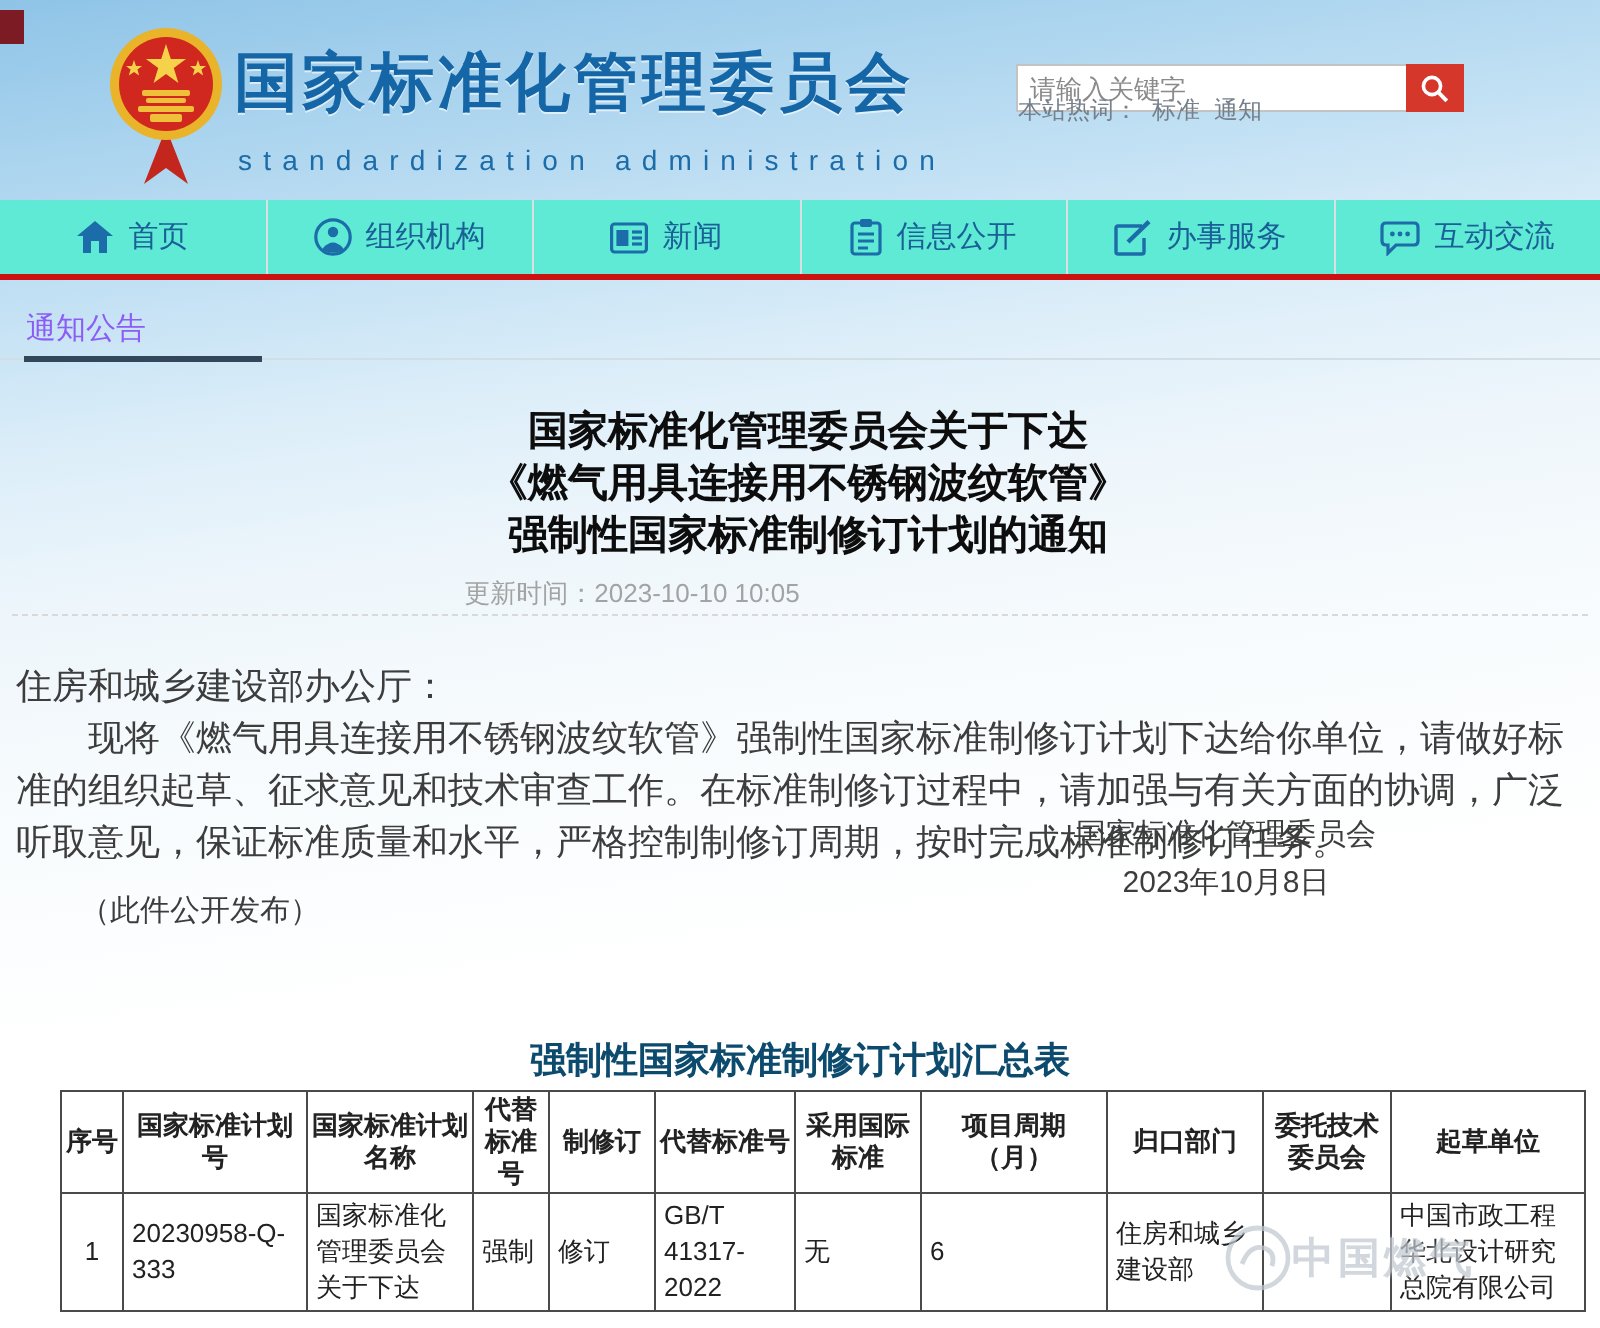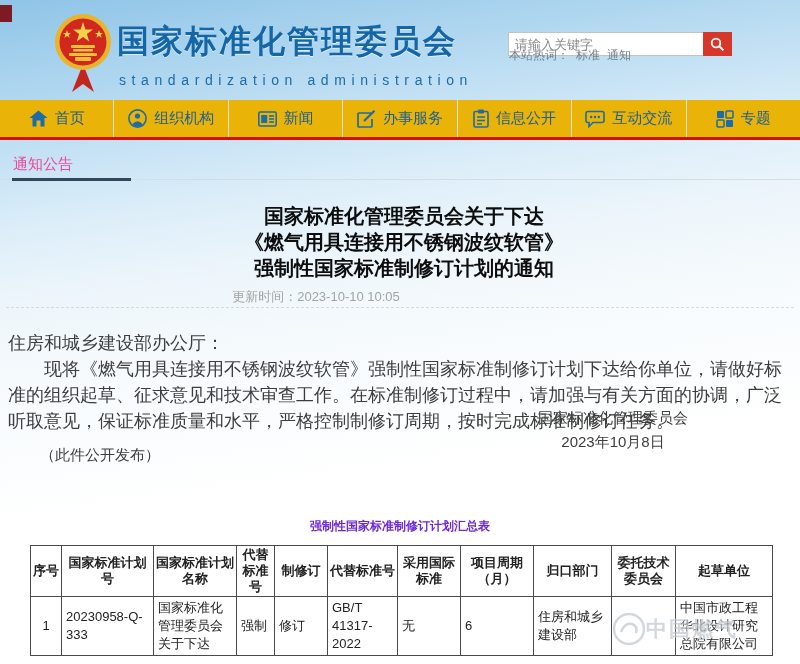--- a/index.html
+++ b/index.html
@@ -33,61 +33,61 @@
   .search-btn {
     width:29px; height:24px; background:#d6372b; border:none; cursor:pointer;
     display:flex; align-items:center; justify-content:center;
   }
   .hot-words { position:absolute; left:509px; top:47px; font-size:12px; color:#75808c; }
   .hot-words a { color:#75808c; text-decoration:none; margin-left:7px; }
 
   
   .nav {
     position:absolute; left:0; top:100px; width:800px; height:40px;
-    background:#eab308; display:flex; border-bottom:3px solid #cc1111;
+    background:#5eead4; display:flex; border-bottom:3px solid #cc1111;
   }
   .nav-item {
     flex:1; display:flex; align-items:center; justify-content:center; gap:7px;
     font-size:15px; color:#1a5f97; text-decoration:none; border-right:1px solid #dcdfe2; cursor:pointer;
   }
   .nav-item:last-child { border-right:none; }
   .nav-item svg { display:block; }
 
   
-  .crumb-label { position:absolute; left:13px; top:155px; font-size:15px; color:#ec4899; }
+  .crumb-label { position:absolute; left:13px; top:155px; font-size:15px; color:#8b5cf6; }
   .crumb-line-light { position:absolute; left:0; top:179px; width:800px; height:1px; background:#d3dde4; }
   .crumb-line-dark { position:absolute; left:12px; top:178px; width:119px; height:3px; background:#33475a; }
 
   
   .article-title {
     position:absolute; left:4px; top:203px; width:800px; text-align:center;
     font-size:20px; font-weight:bold; color:#0d0d0d; line-height:26px;
   }
   .update-time { position:absolute; left:0; top:288px; width:632px; text-align:center; font-size:13px; color:#a3a3a3; }
   .title-sep { position:absolute; left:6px; top:307px; width:788px; border-top:1px dashed #d9d9d9; }
   .article-body { position:absolute; left:8px; top:330px; width:786px; font-size:18px; color:#3d3d3d; line-height:26px; }
   .article-body .para { text-indent:2em; }
   .signature { position:absolute; right:112px; top:406px; text-align:center; font-size:15px; color:#3d3d3d; line-height:24px; }
   .public-note { position:absolute; left:40px; top:446px; font-size:15px; color:#3d3d3d; }
 
   
-  .table-title { position:absolute; left:0; top:518px; width:800px; text-align:center; font-size:12px; font-weight:bold; color:#6d28d9; }
+  .table-title { position:absolute; left:0; top:518px; width:800px; text-align:center; font-size:18px; font-weight:bold; color:#0c4a6e; }
   table.plan { position:absolute; left:30px; top:545px; width:742px; border-collapse:collapse; table-layout:fixed; }
   table.plan th, table.plan td { border:1px solid #4a4a4a; font-size:13px; color:#222; vertical-align:middle; }
   table.plan th { height:51px; font-weight:bold; text-align:center; padding:1px 2px; line-height:16px; }
   table.plan td { height:54px; text-align:left; padding:2px 4px; line-height:18px; }
   table.plan td:first-child { text-align:center; }
   table.plan th:nth-child(1), table.plan td:nth-child(1){ width:31px; }
   table.plan th:nth-child(2), table.plan td:nth-child(2){ width:92px; }
   table.plan th:nth-child(3), table.plan td:nth-child(3){ width:83px; }
   table.plan th:nth-child(4), table.plan td:nth-child(4){ width:38px; }
   table.plan th:nth-child(5), table.plan td:nth-child(5){ width:53px; }
   table.plan th:nth-child(6), table.plan td:nth-child(6){ width:70px; }
   table.plan th:nth-child(7), table.plan td:nth-child(7){ width:63px; }
-  table.plan th:nth-child(8), table.plan td:nth-child(8){ width:73px; }
+  table.plan th:nth-child(8), table.plan td:nth-child(8){ width:93px; }
   table.plan th:nth-child(9), table.plan td:nth-child(9){ width:78px; }
   table.plan th:nth-child(10),table.plan td:nth-child(10){ width:64px; }
   table.plan th:nth-child(11),table.plan td:nth-child(11){ width:97px; }
 
   
   .watermark {
     position:absolute; left:612px; top:612px; display:flex; align-items:center; gap:0;
     opacity:.72; pointer-events:none;
   }
   .watermark span {
@@ -149,53 +149,44 @@
     <svg width="19" height="16" viewBox="0 0 19 16">
       <rect x="0.8" y="1" width="17.4" height="14" rx="1.5" fill="none" stroke="#1b6ca9" stroke-width="1.6"></rect>
       <rect x="3.2" y="4" width="6" height="8" fill="#1b6ca9"></rect>
       <line x1="11" y1="5" x2="16" y2="5" stroke="#1b6ca9" stroke-width="1.6"></line>
       <line x1="11" y1="8" x2="16" y2="8" stroke="#1b6ca9" stroke-width="1.6"></line>
       <line x1="11" y1="11" x2="16" y2="11" stroke="#1b6ca9" stroke-width="1.6"></line>
     </svg>
     <span>新闻</span>
   </a>
   <a class="nav-item">
-    <svg width="19" height="18" viewBox="0 0 19 18">
-      <path d="M14 3 L2 3 Q1 3 1 4 L1 16 Q1 17 2 17 L14 17 Q15 17 15 16 L15 9" fill="none" stroke="#1b6ca9" stroke-width="1.7"></path>
-      <line x1="7" y1="11" x2="17.5" y2="0.8" stroke="#1b6ca9" stroke-width="2.2"></line>
-    </svg>
-    <span>办事服务</span>
-  </a>
-  <a class="nav-item">
     <svg width="16" height="19" viewBox="0 0 16 19">
       <rect x="1" y="2.5" width="14" height="15.5" rx="1.5" fill="none" stroke="#1b6ca9" stroke-width="1.6"></rect>
       <rect x="5" y="0.5" width="6" height="4" rx="1" fill="#1b6ca9"></rect>
       <line x1="4" y1="8" x2="12" y2="8" stroke="#1b6ca9" stroke-width="1.5"></line>
       <line x1="4" y1="11.5" x2="12" y2="11.5" stroke="#1b6ca9" stroke-width="1.5"></line>
       <line x1="4" y1="15" x2="9" y2="15" stroke="#1b6ca9" stroke-width="1.5"></line>
     </svg>
     <span>信息公开</span>
   </a>
   <a class="nav-item">
+    <svg width="19" height="18" viewBox="0 0 19 18">
+      <path d="M14 3 L2 3 Q1 3 1 4 L1 16 Q1 17 2 17 L14 17 Q15 17 15 16 L15 9" fill="none" stroke="#1b6ca9" stroke-width="1.7"></path>
+      <line x1="7" y1="11" x2="17.5" y2="0.8" stroke="#1b6ca9" stroke-width="2.2"></line>
+    </svg>
+    <span>办事服务</span>
+  </a>
+  <a class="nav-item">
     <svg width="20" height="18" viewBox="0 0 20 18">
       <path d="M3 1.5 L17 1.5 Q19 1.5 19 3.5 L19 10.5 Q19 12.5 17 12.5 L8 12.5 L4 16.5 L4 12.5 L3 12.5 Q1 12.5 1 10.5 L1 3.5 Q1 1.5 3 1.5 Z" fill="none" stroke="#1b6ca9" stroke-width="1.6"></path>
       <circle cx="6.2" cy="7" r="1.2" fill="#1b6ca9"></circle>
       <circle cx="10" cy="7" r="1.2" fill="#1b6ca9"></circle>
       <circle cx="13.8" cy="7" r="1.2" fill="#1b6ca9"></circle>
     </svg>
     <span>互动交流</span>
-  </a>
-  <a class="nav-item">
-    <svg width="18" height="18" viewBox="0 0 18 18">
-      <rect x="1" y="1" width="7" height="7" rx="1" fill="#1b6ca9"></rect>
-      <rect x="10" y="1" width="7" height="7" rx="1" fill="none" stroke="#1b6ca9" stroke-width="1.5"></rect>
-      <rect x="1" y="10" width="7" height="7" rx="1" fill="none" stroke="#1b6ca9" stroke-width="1.5"></rect>
-      <rect x="10" y="10" width="7" height="7" rx="1" fill="#1b6ca9"></rect>
-    </svg>
-    <span>专题</span>
   </a>
 </div>
 
 <div class="crumb-label">通知公告</div>
 <div class="crumb-line-light"></div>
 <div class="crumb-line-dark"></div>
 
 <div class="article-title">
   <div>国家标准化管理委员会关于下达</div>
   <div>《燃气用具连接用不锈钢波纹软管》</div>

